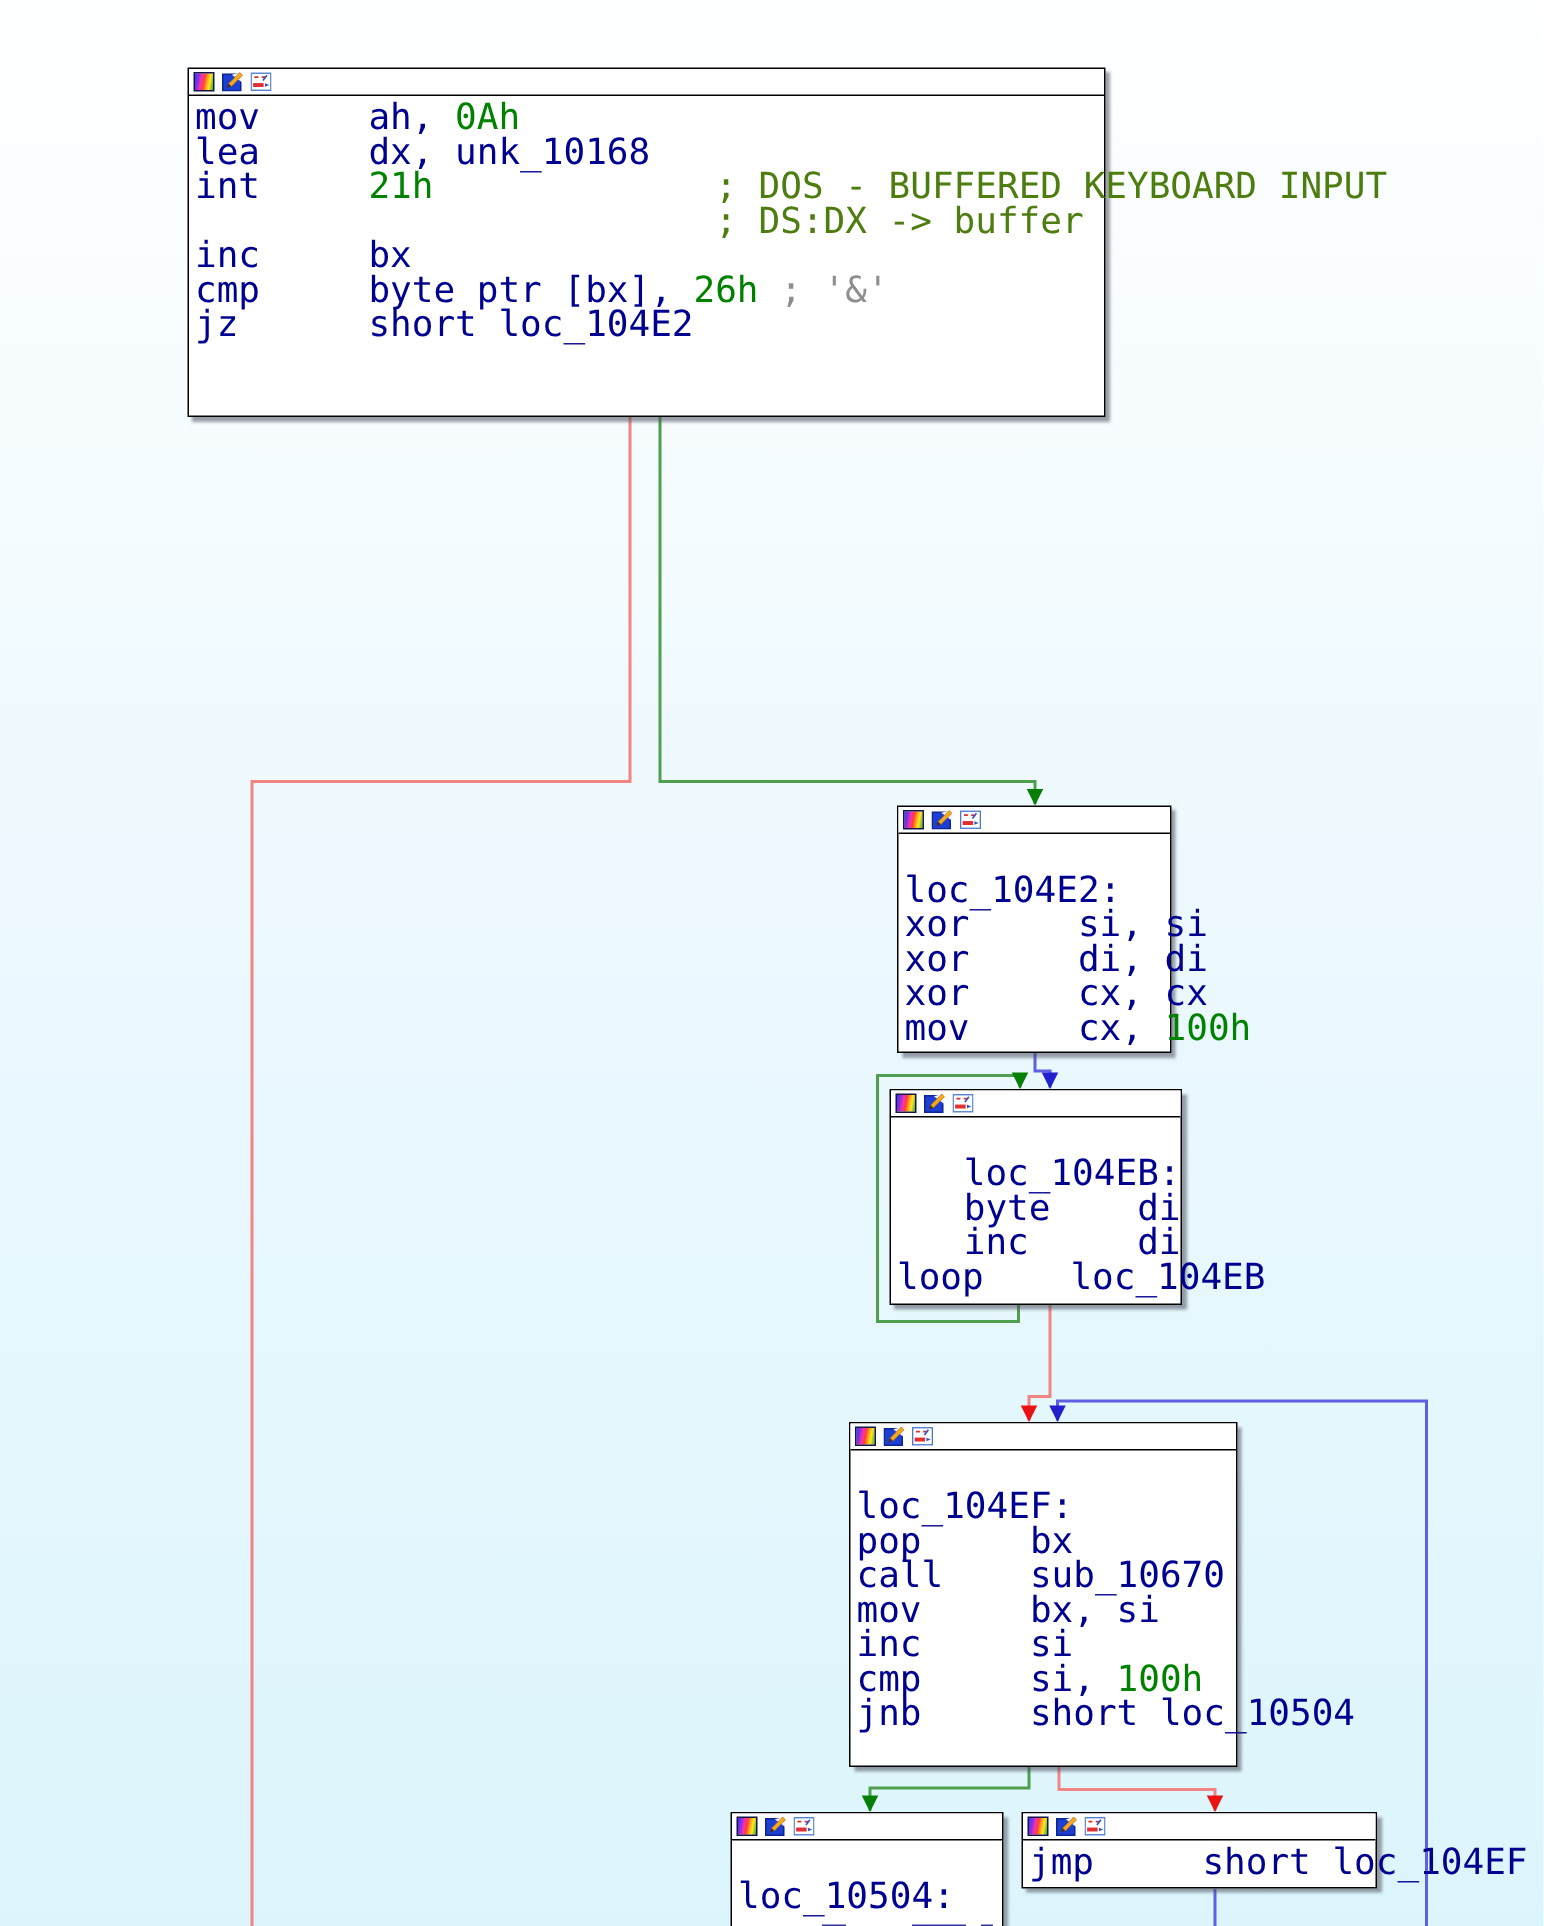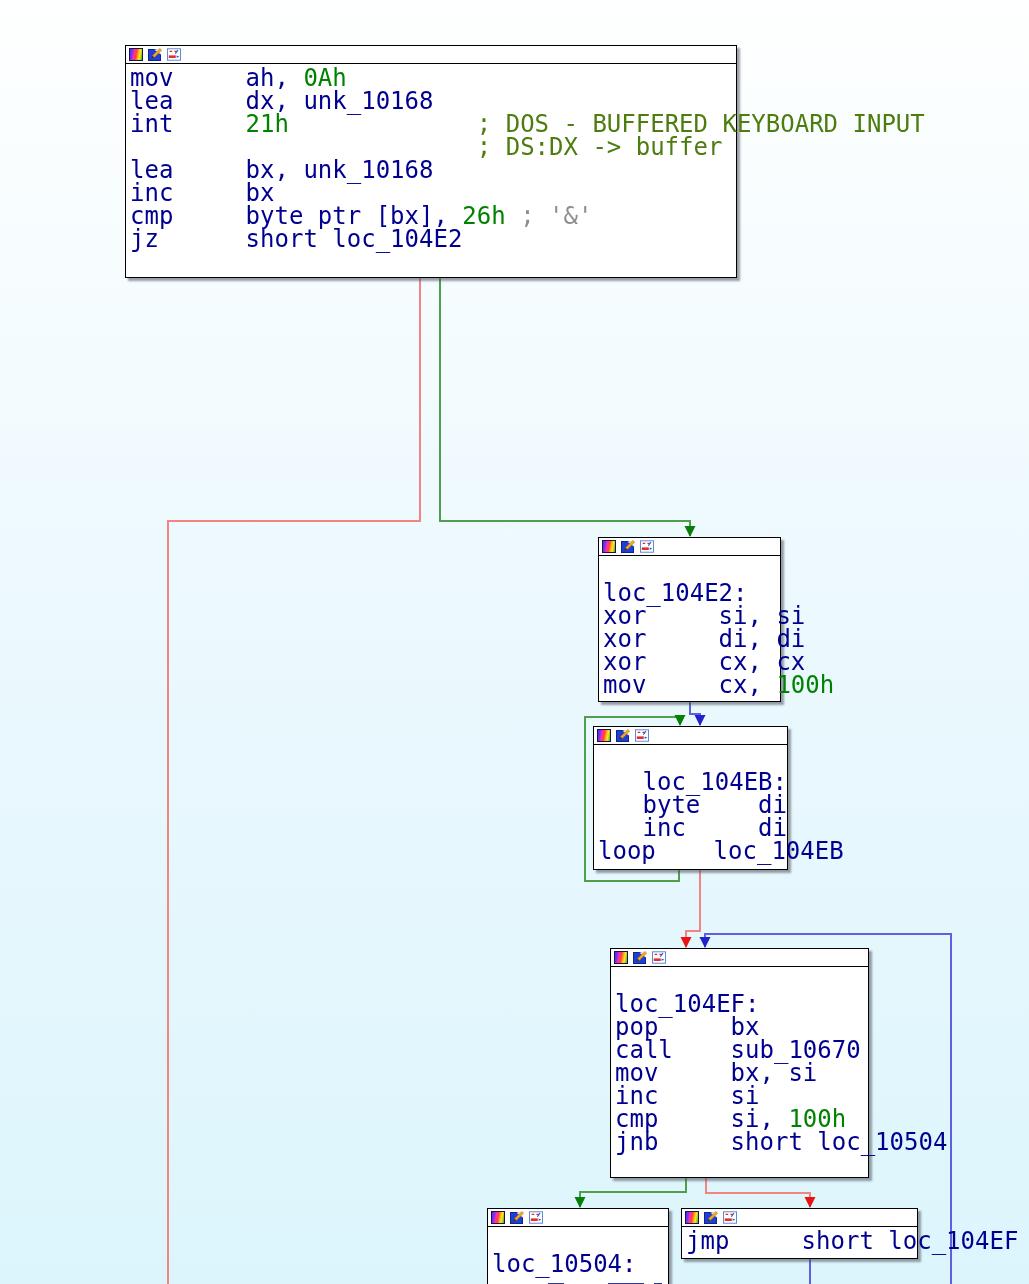--- a/index.html
+++ b/index.html
@@ -73,21 +73,20 @@
             <rect x="2" y="8" width="8" height="3" fill="#e03030"></rect>
             <path d="M11 8.2l3.2 1.3-3.2 1.3z" fill="#3050c8"></path>
           </svg>
         </span>
       </div>
       <div class="nbody">
         <div class="ln"><span class="seg code">mov     ah, </span><span class="seg num">0Ah</span></div>
         <div class="ln"><span class="seg code">lea     dx, unk_10168</span></div>
         <div class="ln"><span class="seg code">int     </span><span class="seg num">21h</span><span class="seg code">             </span><span class="seg cmt">; DOS - BUFFERED KEYBOARD INPUT</span></div>
         <div class="ln"><span class="seg code">                        </span><span class="seg cmt">; DS:DX -&gt; buffer</span></div>
-        <div class="ln"><span class="seg code">lea     bx, unk_10168</span></div>
         <div class="ln"><span class="seg code">inc     bx</span></div>
         <div class="ln"><span class="seg code">cmp     byte ptr [bx], </span><span class="seg num">26h</span><span class="seg code"> </span><span class="seg gray">; '&amp;'</span></div>
         <div class="ln"><span class="seg code">jz      short loc_104E2</span></div>
       </div>
     </div>
     <div class="node" style="left: 598px; top: 537px; width: 183px; height: 165px;">
       <div class="tbar">
         <span class="ic ic-swatch"></span>
         <span class="ic">
           <svg viewBox="0 0 14 13">
@@ -138,21 +137,21 @@
         </span>
       </div>
       <div class="nbody">
         <div class="ln">&nbsp;</div>
         <div class="ln"><span class="seg code">loc_104EB:</span></div>
         <div class="ln"><span class="seg code">byte    di</span></div>
         <div class="ln"><span class="seg code">inc     di</span></div>
         <div class="ln"><span class="seg code">loop    loc_104EB</span></div>
       </div>
     </div>
-    <div class="node" style="left: 566px; top: 948px; width: 259px; height: 230px; margin-left: 44px;">
+    <div class="node" style="left: 566px; top: 948px; width: 259px; height: 230px;">
       <div class="tbar">
         <span class="ic ic-swatch"></span>
         <span class="ic">
           <svg viewBox="0 0 14 13">
             <rect x="0.5" y="1.5" width="12" height="11" fill="#1d3fd4" stroke="#0d2590"></rect>
             <polygon points="13.5,0 13.5,7 6.5,1.8" fill="#eef4ff"></polygon>
             <polygon points="11.8,0.4 13.6,2.2 6.2,9.6 4.4,7.8" fill="#f6a81f" stroke="#b87400" stroke-width="0.5"></polygon>
             <polygon points="4.4,7.8 6.2,9.6 3.2,10.6" fill="#4a3010"></polygon>
           </svg>
         </span>

